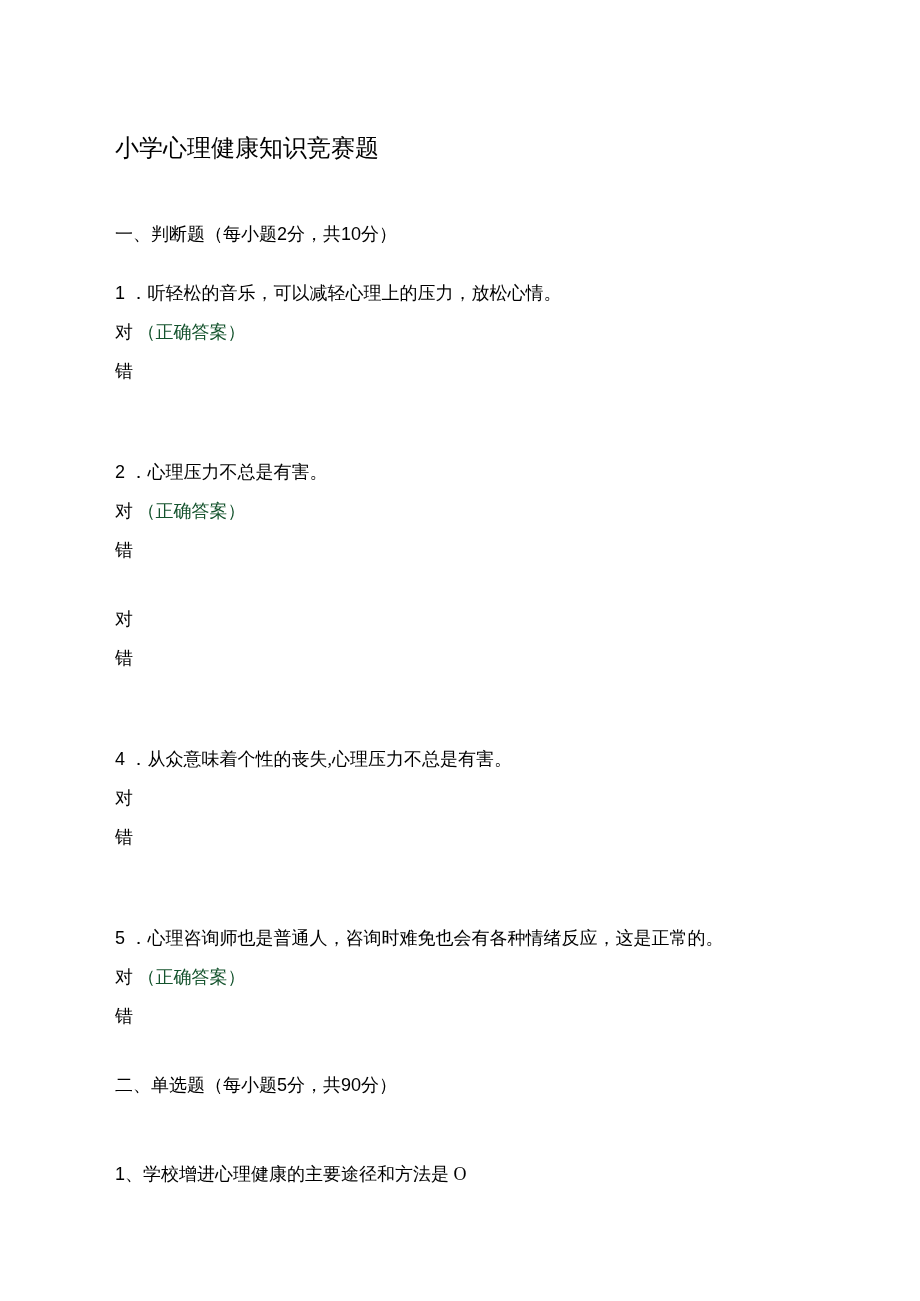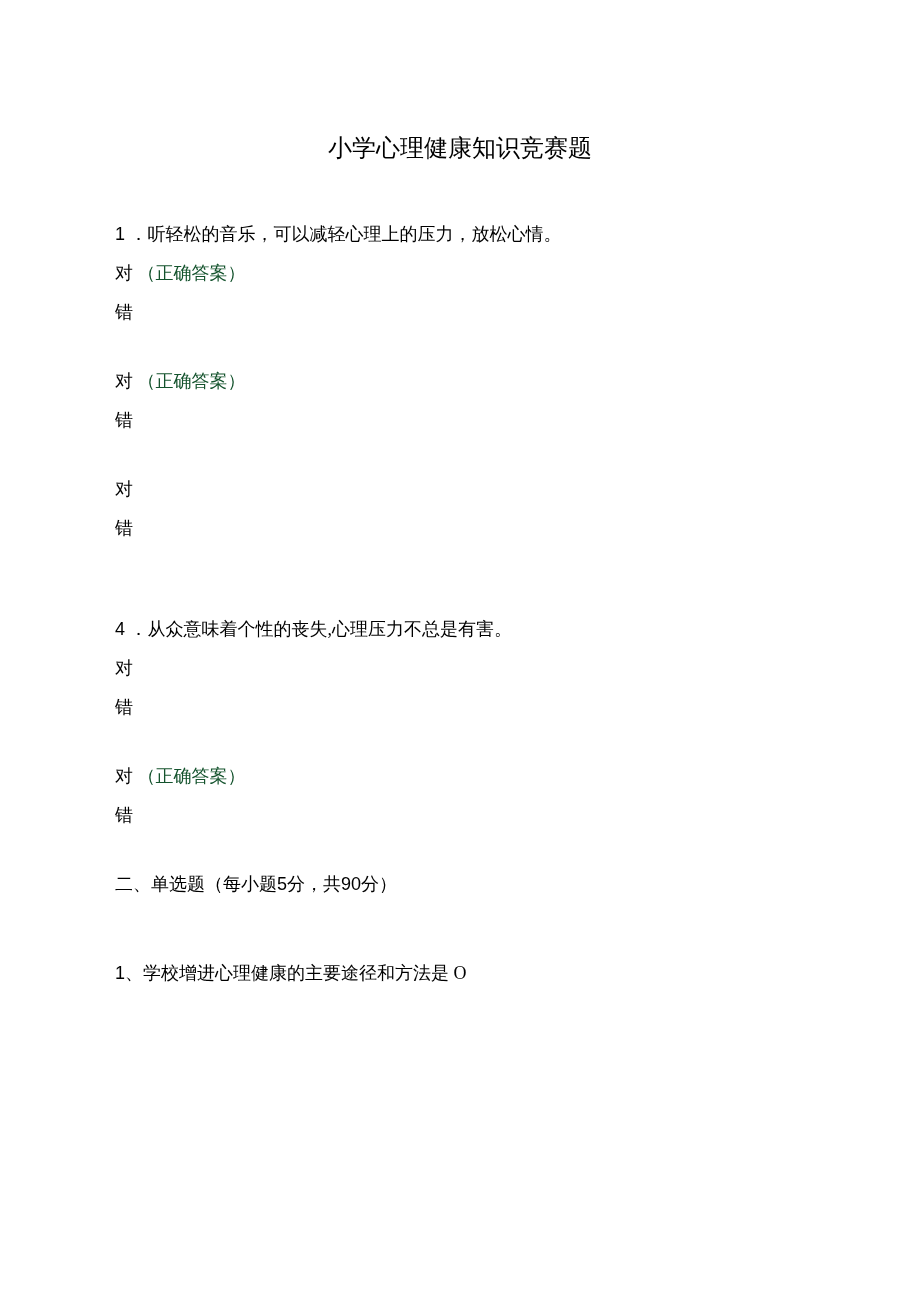--- a/index.html
+++ b/index.html
@@ -9,21 +9,21 @@
       font-family: "SimSun", "宋体", serif;
       width: 920px;
     }
     .page {
       padding: 130px 115px 60px 115px;
       color: #000000;
       font-size: 18px;
       line-height: 1.5;
     }
     .title {
-      text-align: center;
+      text-align: left;
       font-size: 24px;
       margin-bottom: 55px;
       font-weight: normal;
     }
     .section-header {
       margin-bottom: 12px;
     }
     .question {
       margin-bottom: 12px;
       margin-top: 32px;
@@ -40,51 +40,60 @@
     .arial {
       font-family: Arial, sans-serif;
     }
   </style>
 </head>
 <body>
 
 <div class="page">
   <div class="title">小学心理健康知识竞赛题</div>
 
+  <div class="section-header">
+    <span>一、判断题（每小题</span><span class="arial">2</span><span>分，共</span><span class="arial">10</span><span>分）</span>
+  </div>
 
   <div class="question">
     <span class="arial">1</span><span> ．听轻松的音乐，可以减轻心理上的压力，放松心情。</span>
   </div>
   <div class="option-line">
     <span>对 </span><span class="correct">（正确答案）</span>
   </div>
   <div class="option-line">错</div>
 
   <div class="block-gap"></div>
 
+  <div class="question">
+    <span class="arial">2</span><span> ．心理压力不总是有害。</span>
+  </div>
   <div class="option-line">
     <span>对 </span><span class="correct">（正确答案）</span>
   </div>
   <div class="option-line">错</div>
 
   <div class="block-gap"></div>
 
   <div class="option-line">对</div>
   <div class="option-line">错</div>
 
   <div class="block-gap"></div>
 
   <div class="question">
     <span class="arial">4</span><span> ．从众意味着个性的丧失,心理压力不总是有害。</span>
   </div>
   <div class="option-line">对</div>
   <div class="option-line">错</div>
 
   <div class="block-gap"></div>
 
+  <div class="question">
+    <span class="arial">5</span><span> ．心理咨询师也是普通人，咨询时难免也会有各种情绪反应，这是正常的。</span>
+  </div>
   <div class="option-line">
     <span>对 </span><span class="correct">（正确答案）</span>
   </div>
   <div class="option-line">错</div>
 
   <div class="block-gap"></div>
 
   <div class="section-header">
     <span>二、单选题（每小题</span><span class="arial">5</span><span>分，共</span><span class="arial">90</span><span>分）</span>
   </div>

